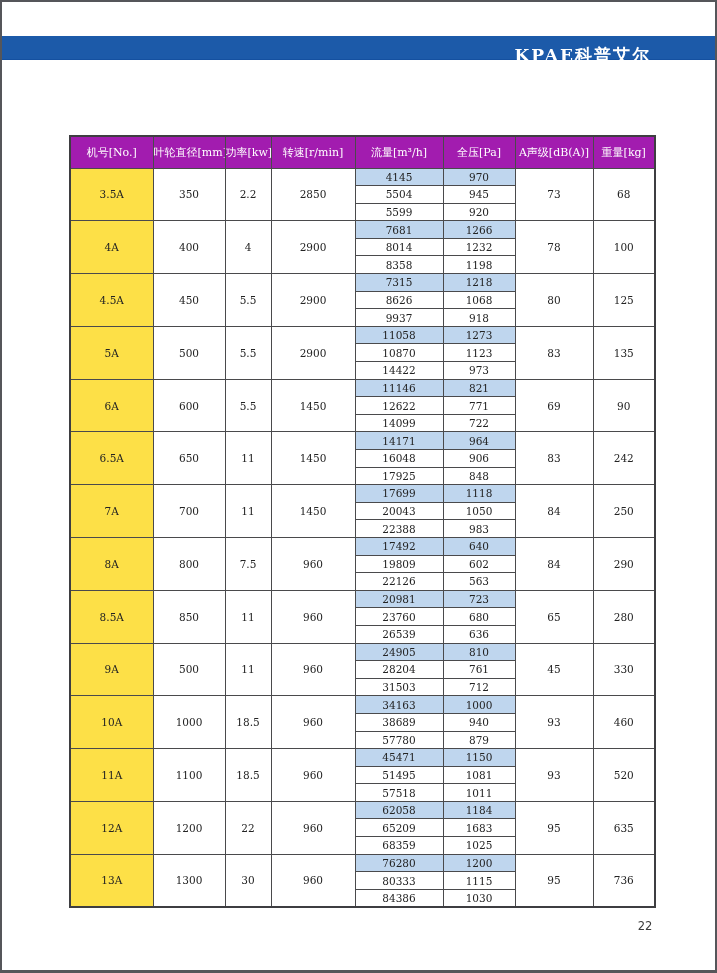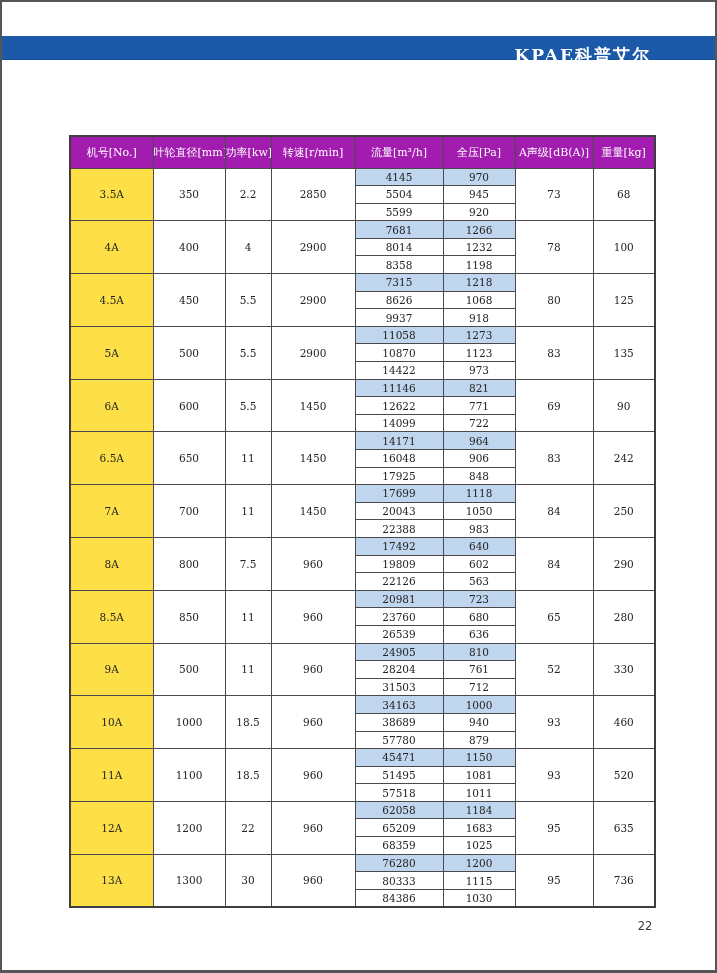--- a/index.html
+++ b/index.html
@@ -246,21 +246,21 @@
           <td>26539</td>
           <td>636</td>
         </tr>
         <tr>
           <td rowspan="3" class="model-cell">9A</td>
           <td rowspan="3">500</td>
           <td rowspan="3">11</td>
           <td rowspan="3">960</td>
           <td class="hl">24905</td>
           <td class="hl">810</td>
-          <td rowspan="3">52</td>
+          <td rowspan="3">45</td>
           <td rowspan="3">330</td>
         </tr>
         <tr>
           <td>28204</td>
           <td>761</td>
         </tr>
         <tr>
           <td>31503</td>
           <td>712</td>
         </tr>

